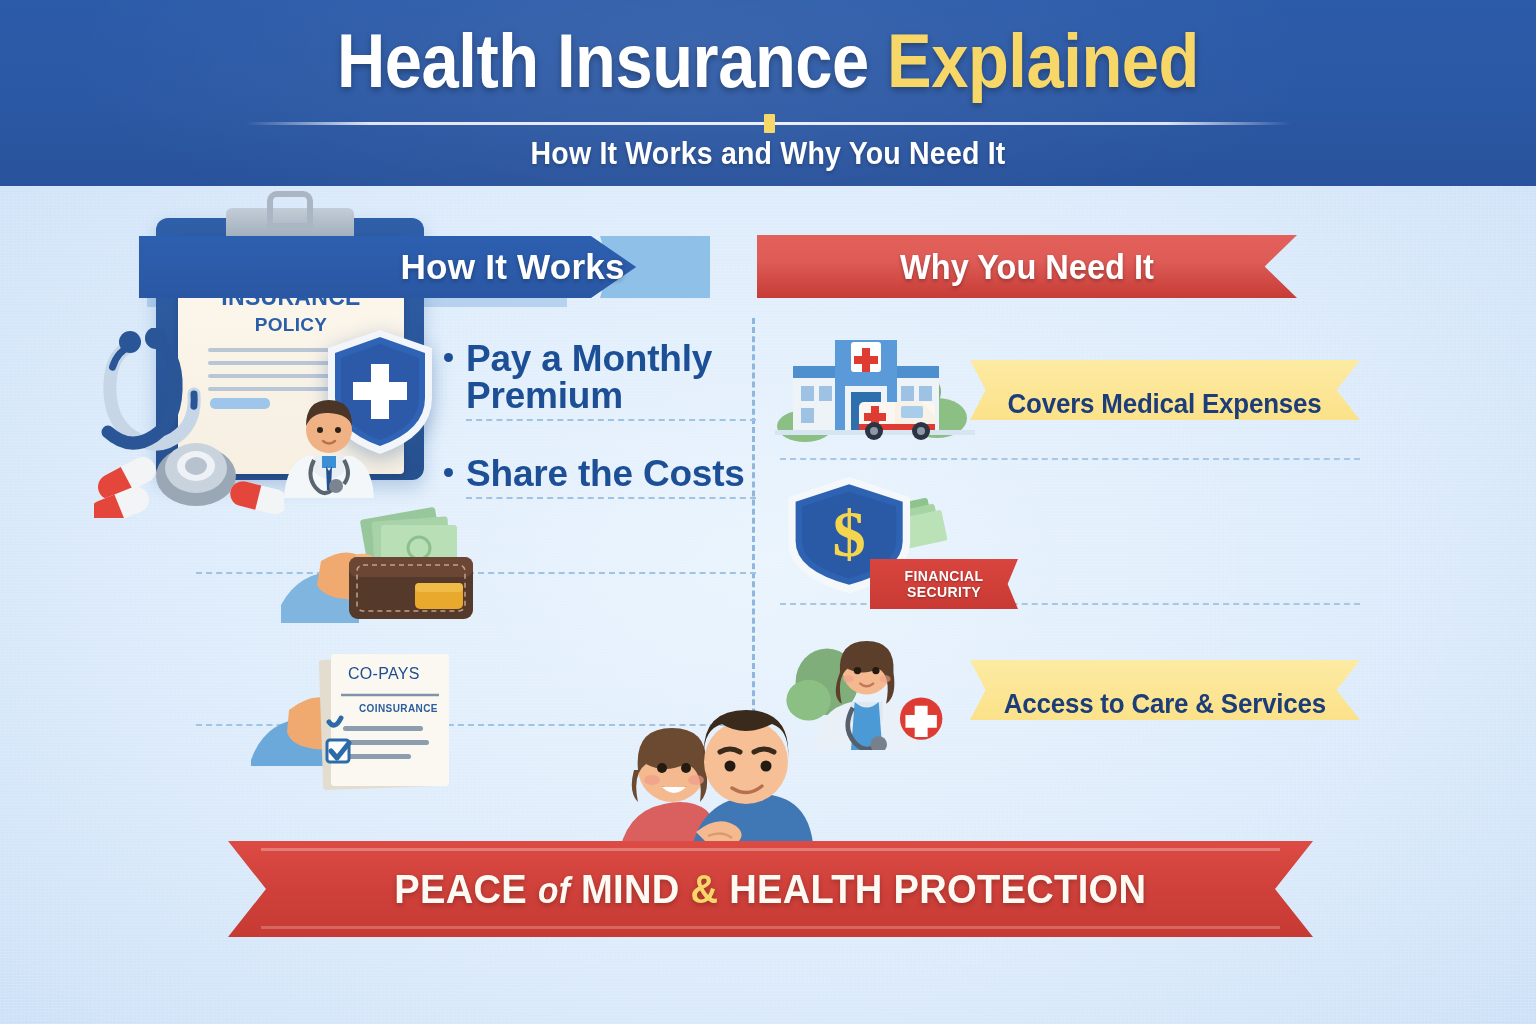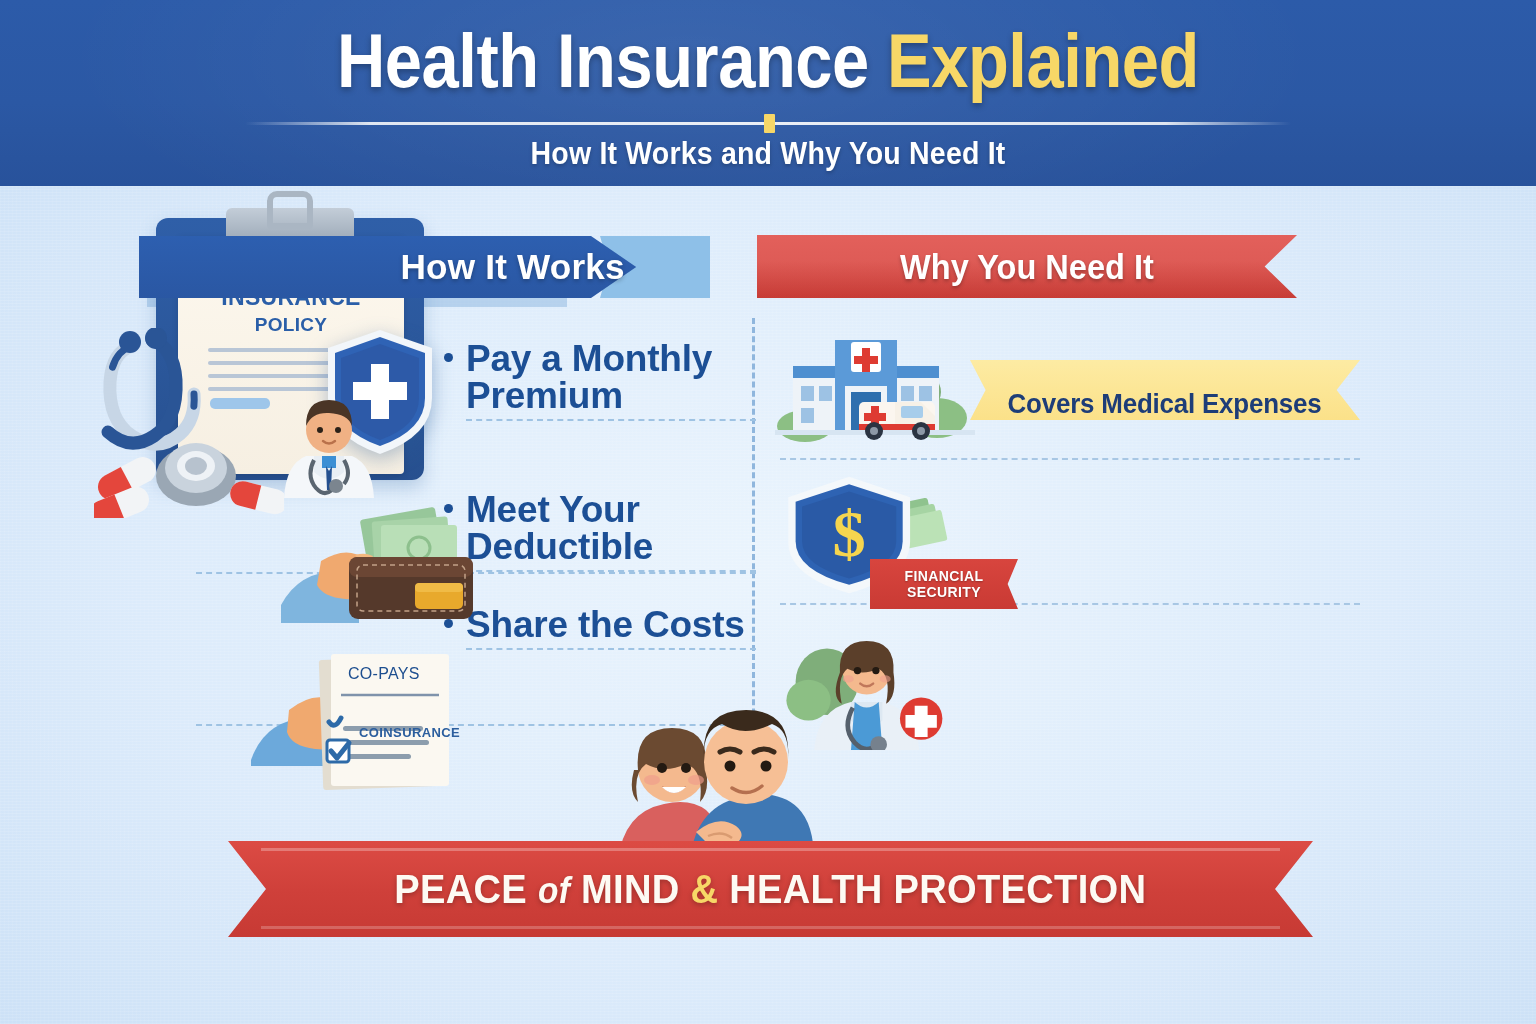--- a/index.html
+++ b/index.html
@@ -194,21 +194,21 @@
   .wallet{ position:absolute; left:185px; top:295px; width:215px; height:135px; z-index:5; }
   .wallet svg{ width:100%; height:100%; }
 
   
   .copays{ position:absolute; left:155px; top:440px; width:230px; height:165px; z-index:5; }
   .copays svg{ width:100%; height:100%; }
   .copays-txt1{
     position:absolute; left:97px; top:25px; color:#1d4e8f; font-weight:normal; font-size:16px; letter-spacing:.3px;text-align:right;
   }
   .copays-txt2{
-    position:absolute; left:108px; top:63px; color:#2b5e9e; font-weight:bold; font-size:13px; letter-spacing:.4px;margin-top:22px;
+    position:absolute; left:108px; top:63px; color:#2b5e9e; font-weight:bold; font-size:10px; letter-spacing:.4px;
   }
 
   
   .bullets{ position:absolute; left:370px; top:140px; width:290px; }
   .bullet{ position:relative; margin-bottom:8px; }
   .bullet .btext{
     color:#1c4f95; font-weight:bold; font-size:37px; line-height:37px; letter-spacing:-.2px;
   }
   .bullet .dot{
     position:absolute; left:-22px; top:13px; width:9px; height:9px; border-radius:50%; background:#1c4f95;
@@ -424,25 +424,20 @@
         <path d="M80 111 l6 7 l12 -15" fill="none" stroke="#2d6aa8" stroke-width="5" stroke-linecap="round" stroke-linejoin="round"></path>
       </svg>
       <div class="copays-txt1">CO-PAYS</div>
       <div class="copays-txt2">COINSURANCE</div>
     </div>
 
     <div class="bullets">
       <div class="bullet b1">
         <span class="dot"></span>
         <div class="btext">Pay a Monthly Premium</div>
-        <div class="dash"></div>
-      </div>
-      <div class="bullet b2">
-        <span class="dot"></span>
-        <div class="btext">Meet Your Deductible</div>
         <div class="dash"></div>
       </div>
       <div class="bullet b3">
         <span class="dot"></span>
         <div class="btext">Share the Costs</div>
         <div class="dash"></div>
       </div>
       <div class="sep sep1"></div>
       <div class="sep sep2"></div>
     </div>
@@ -525,20 +520,23 @@
           <circle cx="101" cy="44" r="4" fill="#231a12"></circle>
           <ellipse cx="71" cy="53" rx="6" ry="4" fill="#f0a090" opacity=".6"></ellipse>
           <ellipse cx="111" cy="53" rx="6" ry="4" fill="#f0a090" opacity=".6"></ellipse>
           <path d="M84 58 q7 6 14 0" fill="none" stroke="#c0775a" stroke-width="2.6" stroke-linecap="round"></path>
           <path d="M76 84 q-12 22 2 38 q12 13 24 2" fill="none" stroke="#55606c" stroke-width="5"></path>
           <circle cx="104" cy="124" r="9" fill="#76818d"></circle>
           <circle cx="150" cy="96" r="23" fill="#de3b32"></circle>
           <path d="M143 82 h14 v10 h10 v14 h-10 v10 h-14 v-10 h-10 v-14 h10z" fill="#ffffff"></path>
         </svg>
       </div>
+      <div class="ybanner">
+        <span class="ylabel">Access to Care &amp; Services</span>
+      </div>
     </div>
   </div>
 
   <div class="family">
     <svg viewBox="0 0 250 170">
       <path d="M18 170 q6 -48 46 -56 q26 -6 42 6 q14 12 14 50z" fill="#d9605e"></path>
       <circle cx="72" cy="78" r="34" fill="#f4b98e"></circle>
       <path d="M38 80 q-4 -42 34 -42 q38 0 34 42 q4 22 -6 32 q4 -32 -14 -38 q-22 10 -40 0 q-14 10 -8 38 q-10 -10 -4 -32z" fill="#6b4a31"></path>
       <circle cx="62" cy="78" r="5" fill="#231a12"></circle>
       <circle cx="86" cy="78" r="5" fill="#231a12"></circle>

